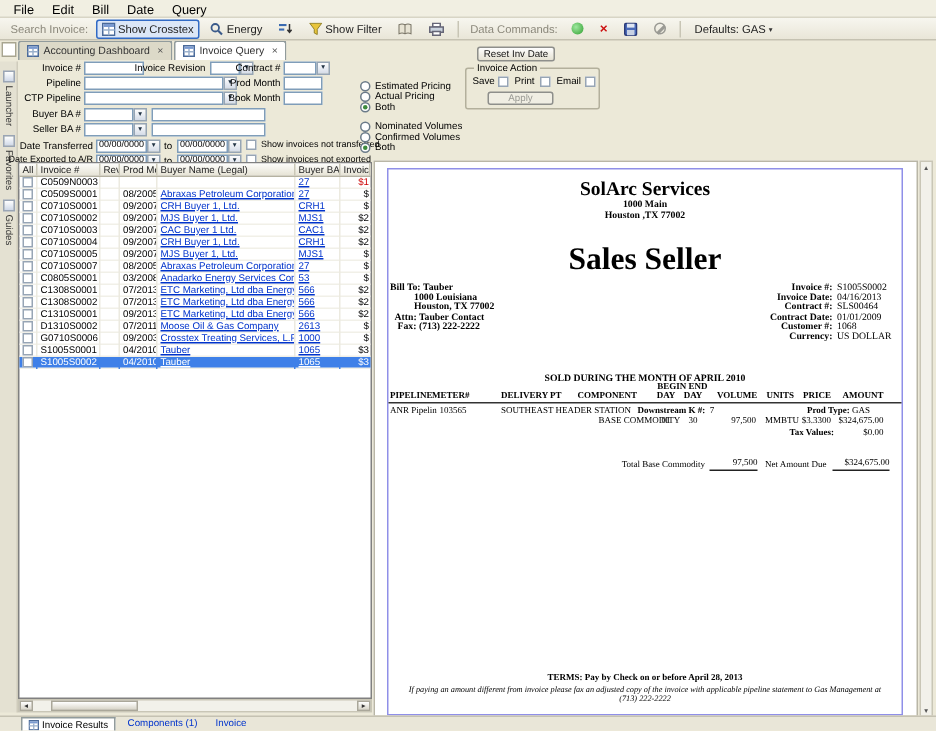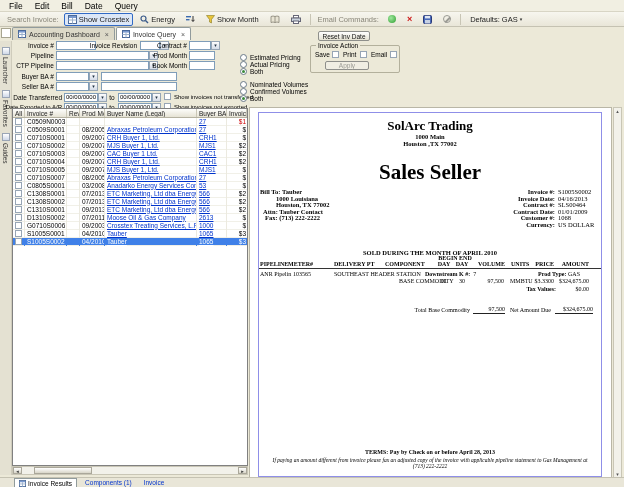--- a/index.html
+++ b/index.html
@@ -125,41 +125,41 @@
           <path d="M7 1 L7 6 M5.6 4.8 L7 6.6 L8.4 4.8" fill="none" stroke="#333" stroke-width="1"></path>
         </svg>
       </span>
   </span>
   <span class="tbtn">
     <span class="icon">
         <svg width="9" height="9" viewBox="0 0 9 9">
           <path d="M0.5 0.5 L8.5 0.5 L5.5 4.5 L5.5 8 L3.5 7 L3.5 4.5 Z" fill="#e8c53c" stroke="#8a7a20" stroke-width="0.6"></path>
         </svg>
       </span>
-    <span>Show Month</span>
+    <span>Show Filter</span>
   </span>
   <span class="tbtn">
     <span class="icon">
         <svg width="10" height="9" viewBox="0 0 10 9">
           <path d="M1 1.5 Q3 0.5 5 1.5 Q7 0.5 9 1.5 L9 7.5 Q7 6.5 5 7.5 Q3 6.5 1 7.5 Z" fill="#e8e4d4" stroke="#7a7668" stroke-width="0.7"></path>
           <line x1="5" y1="1.5" x2="5" y2="7.5" stroke="#7a7668" stroke-width="0.7"></line>
         </svg>
       </span>
   </span>
   <span class="tbtn">
     <span class="icon">
         <svg width="10" height="9" viewBox="0 0 10 9">
           <rect x="2.5" y="0.5" width="5" height="2.5" fill="#fff" stroke="#667"></rect>
           <rect x="0.5" y="3" width="9" height="3.5" fill="#c9d2dd" stroke="#667"></rect>
           <rect x="2.5" y="6" width="5" height="2.5" fill="#fff" stroke="#667"></rect>
         </svg>
       </span>
   </span>
   <span class="tsep"></span>
-  <span class="tlabel">Email Commands:</span>
+  <span class="tlabel">Data Commands:</span>
   <span class="tbtn">
       <span class="greenball icon"></span>
     </span>
   <span class="tbtn">
       <span class="redx">×</span>
     </span>
   <span class="tbtn">
     <span class="icon">
         <svg width="9" height="9" viewBox="0 0 9 9">
           <rect x="0.5" y="0.5" width="8" height="8" rx="1" fill="#4a6ab8" stroke="#2a3a78"></rect>
@@ -520,21 +520,21 @@
 
 <div class="hscroll abs">
   <span class="sarrow">◂</span>
   <span class="sthumb"></span>
   <span class="sarrow" style="margin-left:auto">▸</span>
 </div>
 
 <div class="preview abs"></div>
 <div class="page abs"></div>
 
-<div class="dc b ctr" style="left:258px;top:118px;width:344px;font-size:13px">SolArc Trading</div>
+<div class="dc b ctr" style="left:258px;top:118px;width:344px;font-size:13px">SolArc Services</div>
 <div class="dc b ctr" style="left:258px;top:133px;width:344px;font-size:6.5px">1000 Main</div>
 <div class="dc b ctr" style="left:258px;top:140px;width:344px;font-size:6.5px">Houston ,TX 77002</div>
 <div class="dc b ctr" style="left:258px;top:160px;width:344px;font-size:21px">Sales Seller</div>
 
 <div class="dc b" style="left:260px;top:188px;font-size:6.5px"><span>Bill To:</span>&nbsp;<span>Tauber</span></div>
 <div class="dc b" style="left:276px;top:195px;font-size:6.5px">1000 Louisiana</div>
 <div class="dc b" style="left:276px;top:201px;font-size:6.5px">Houston, TX 77002</div>
 <div class="dc b" style="left:263px;top:208px;font-size:6.5px">Attn: Tauber Contact</div>
 <div class="dc b" style="left:265px;top:214px;font-size:6.5px">Fax: (713) 222-2222</div>
 

